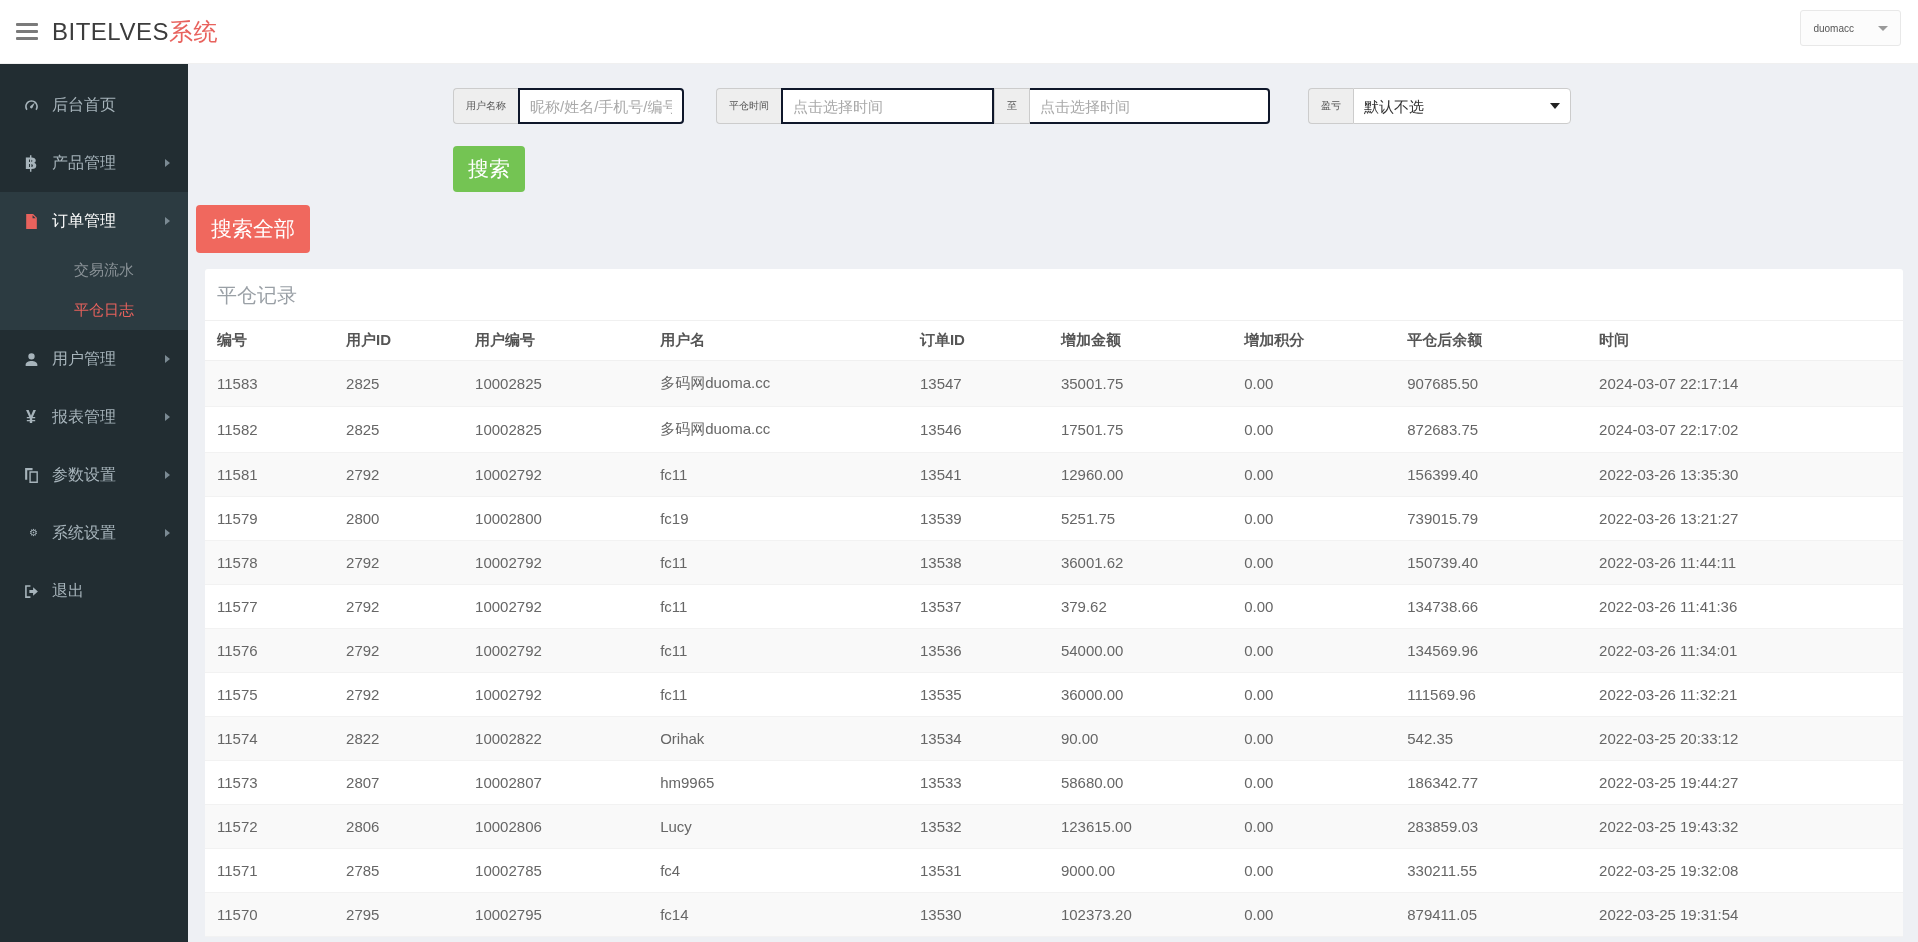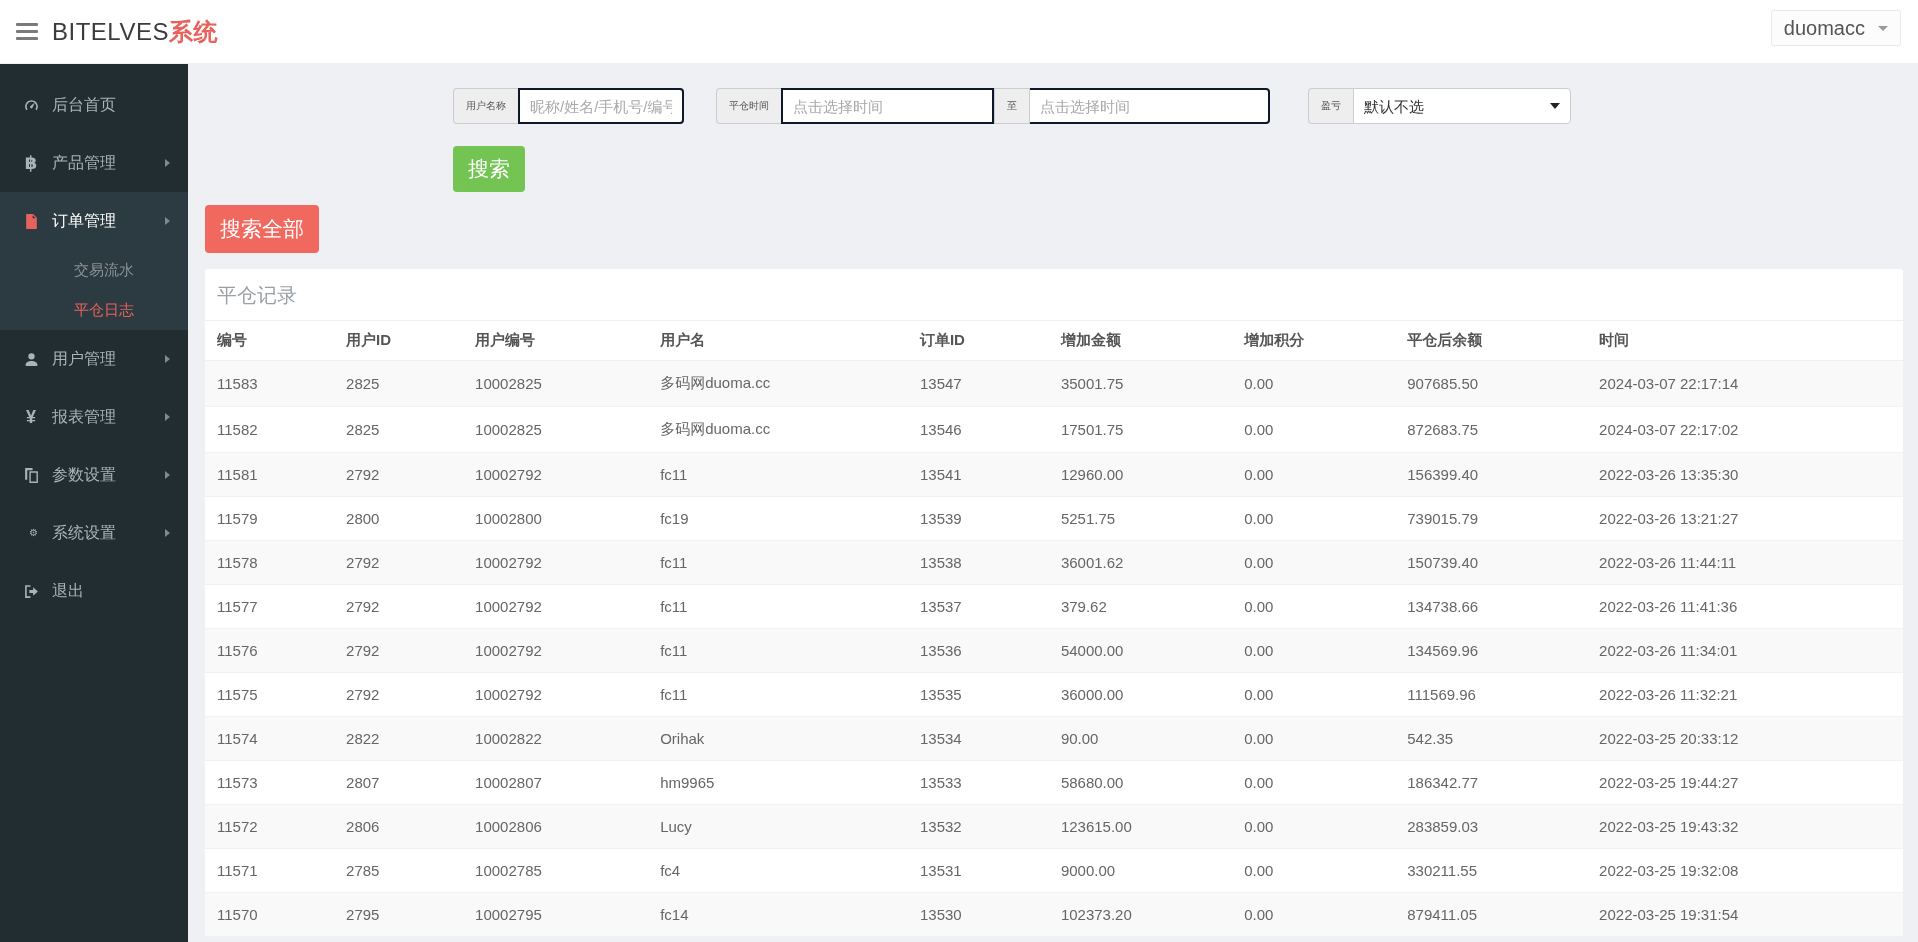--- a/index.html
+++ b/index.html
@@ -18,26 +18,26 @@
     color:#555;
   }
   
   .header{
     height:64px;background:#fff;border-bottom:1px solid #f0f0f0;
     display:flex;align-items:center;position:relative;
   }
   .hamburger{width:22px;margin-left:16px;cursor:pointer;}
   .hamburger span{display:block;height:3px;background:#7a7a7a;margin:4px 0;border-radius:1px;}
   .brand{margin-left:14px;font-size:24px;color:#3c3c3c;letter-spacing:.5px;cursor:pointer;}
-  .brand .suffix{color:var(--accent-red);font-weight:bold;}
+  .brand .suffix{color:var(--accent-red);}
   .user-dropdown{
     position:absolute;right:17px;top:10px;height:36px;min-width:88px;
     background:#fcfcfc;border:1px solid #e8e8e8;border-radius:3px;
-    display:flex;align-items:center;justify-content:center;gap:13px;
-    font-size:20px;color:#555;padding:0 12px;cursor:pointer;
+    display:flex;align-items:center;justify-content:center;gap:24px;
+    font-size:10px;color:#555;padding:0 12px;cursor:pointer;
   }
   .caret-down{width:0;height:0;border-left:5px solid transparent;border-right:5px solid transparent;border-top:5px solid #9a9a9a;}
   
   .app{display:flex;height:878px;}
   
   .sidebar{width:188px;background:var(--sidebar-bg);flex:none;padding-top:12px;}
   .side-item{
     height:58px;display:flex;align-items:center;position:relative;
     padding-left:20px;color:#a7b4bb;font-size:16px;cursor:pointer;
   }
@@ -84,21 +84,21 @@
     content:"";position:absolute;right:11px;top:15px;width:0;height:0;
     border-left:5px solid transparent;border-right:5px solid transparent;border-top:6px solid #222;
     pointer-events:none;
   }
   .search-row{margin:22px 0 0 265px;}
   .btn{
     border:none;border-radius:4px;color:#fff;font-size:21px;cursor:pointer;
     font-family:"Liberation Sans","DejaVu Sans",sans-serif;
   }
   .btn-green{background:var(--button-green);padding:9px 15px;}
-  .searchall-row{margin:13px 0 0 17px;}
+  .searchall-row{margin:13px 0 0 8px;}
   .btn-red{background:var(--button-red);padding:10px 15px;}
   
   .panel{background:#fff;margin:16px 15px 0 17px;border-radius:3px;}
   .panel-title{
     font-size:20px;color:#9aa0a6;padding:13px 12px 11px 12px;
     border-bottom:1px solid #f0f0f0;
   }
   table{width:100%;border-collapse:collapse;table-layout:fixed;}
   th{
     text-align:left;font-size:15px;color:#555;font-weight:700;

